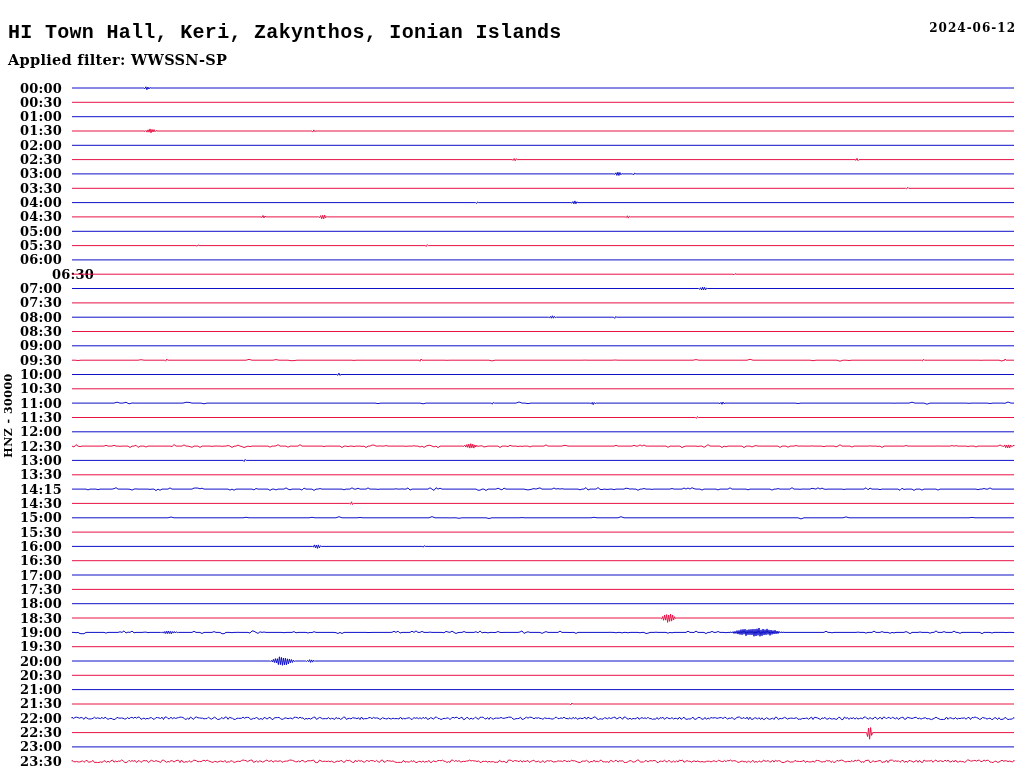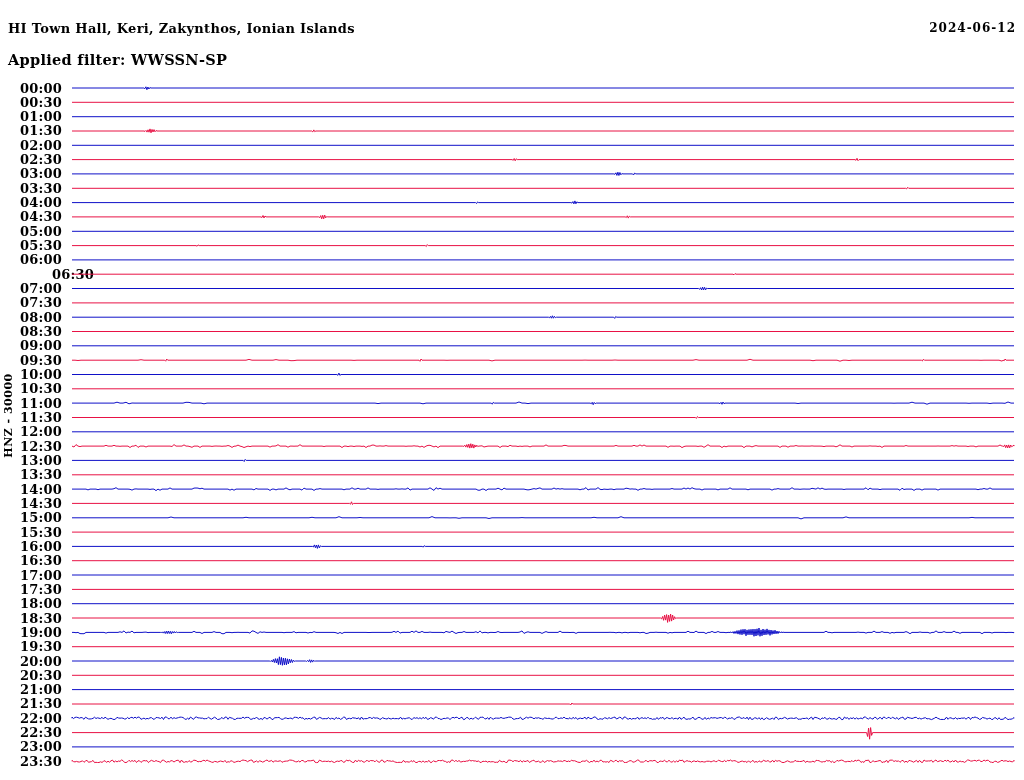--- a/index.html
+++ b/index.html
@@ -1,21 +1,21 @@
 <!DOCTYPE html>
 <html><head>
 <meta charset="utf-8">
 <style>
   html,body{margin:0;padding:0;}
   body{
     width:1024px;height:780px;background:#ffffff;position:relative;overflow:hidden;
     font-family:"DejaVu Serif", serif;color:#000;
   }
   .hdr-title{
-    position:absolute;left:8px;top:21px;font-size:13px;font-weight:bold;letter-spacing:.3px;white-space:nowrap;
+    position:absolute;left:8px;top:21px;font-size:20px;font-weight:bold;letter-spacing:.3px;white-space:nowrap;font-family:Liberation Mono, monospace;
   }
   .hdr-date{
     position:absolute;right:8px;top:21px;font-size:12px;font-weight:bold;letter-spacing:1px;white-space:nowrap;
   }
   .hdr-filter{
     position:absolute;left:8px;top:51px;font-size:14.5px;font-weight:bold;letter-spacing:.3px;white-space:nowrap;
   }
   .channel-label{
     position:absolute;left:-42px;top:409px;width:100px;text-align:center;
     font-size:11px;font-weight:bold;letter-spacing:.5px;
@@ -57,21 +57,21 @@
     <div class="row-label" style="top: 340.35px;">09:00</div>
     <div class="row-label" style="top: 354.675px;">09:30</div>
     <div class="row-label" style="top: 369px;">10:00</div>
     <div class="row-label" style="top: 383.325px;">10:30</div>
     <div class="row-label" style="top: 397.65px;">11:00</div>
     <div class="row-label" style="top: 411.975px;">11:30</div>
     <div class="row-label" style="top: 426.3px;">12:00</div>
     <div class="row-label" style="top: 440.625px;">12:30</div>
     <div class="row-label" style="top: 454.95px;">13:00</div>
     <div class="row-label" style="top: 469.275px;">13:30</div>
-    <div class="row-label" style="top: 483.6px;">14:00</div>
+    <div class="row-label" style="top: 483.6px;">14:15</div>
     <div class="row-label" style="top: 497.925px;">14:30</div>
     <div class="row-label" style="top: 512.25px;">15:00</div>
     <div class="row-label" style="top: 526.575px;">15:30</div>
     <div class="row-label" style="top: 540.9px;">16:00</div>
     <div class="row-label" style="top: 555.225px;">16:30</div>
     <div class="row-label" style="top: 569.55px;">17:00</div>
     <div class="row-label" style="top: 583.875px;">17:30</div>
     <div class="row-label" style="top: 598.2px;">18:00</div>
     <div class="row-label" style="top: 612.525px;">18:30</div>
     <div class="row-label" style="top: 626.85px;">19:00</div>

